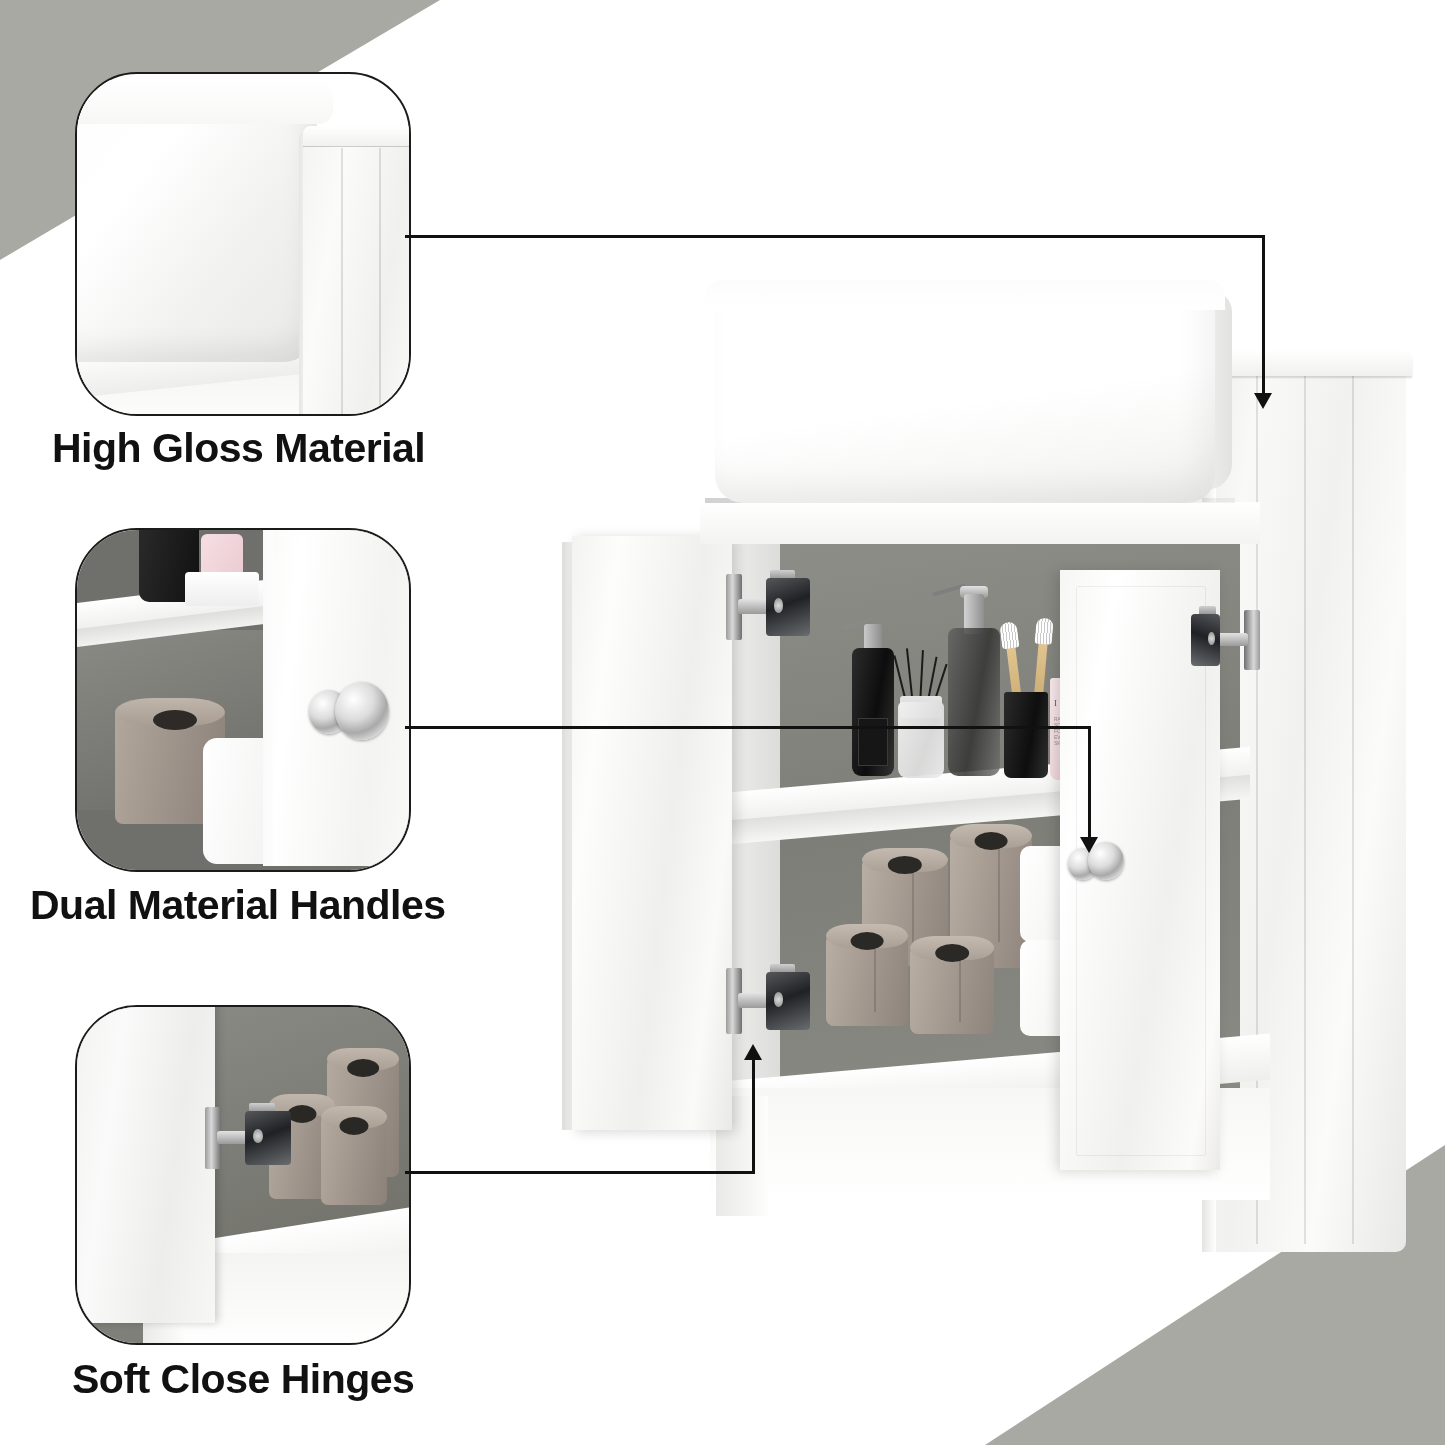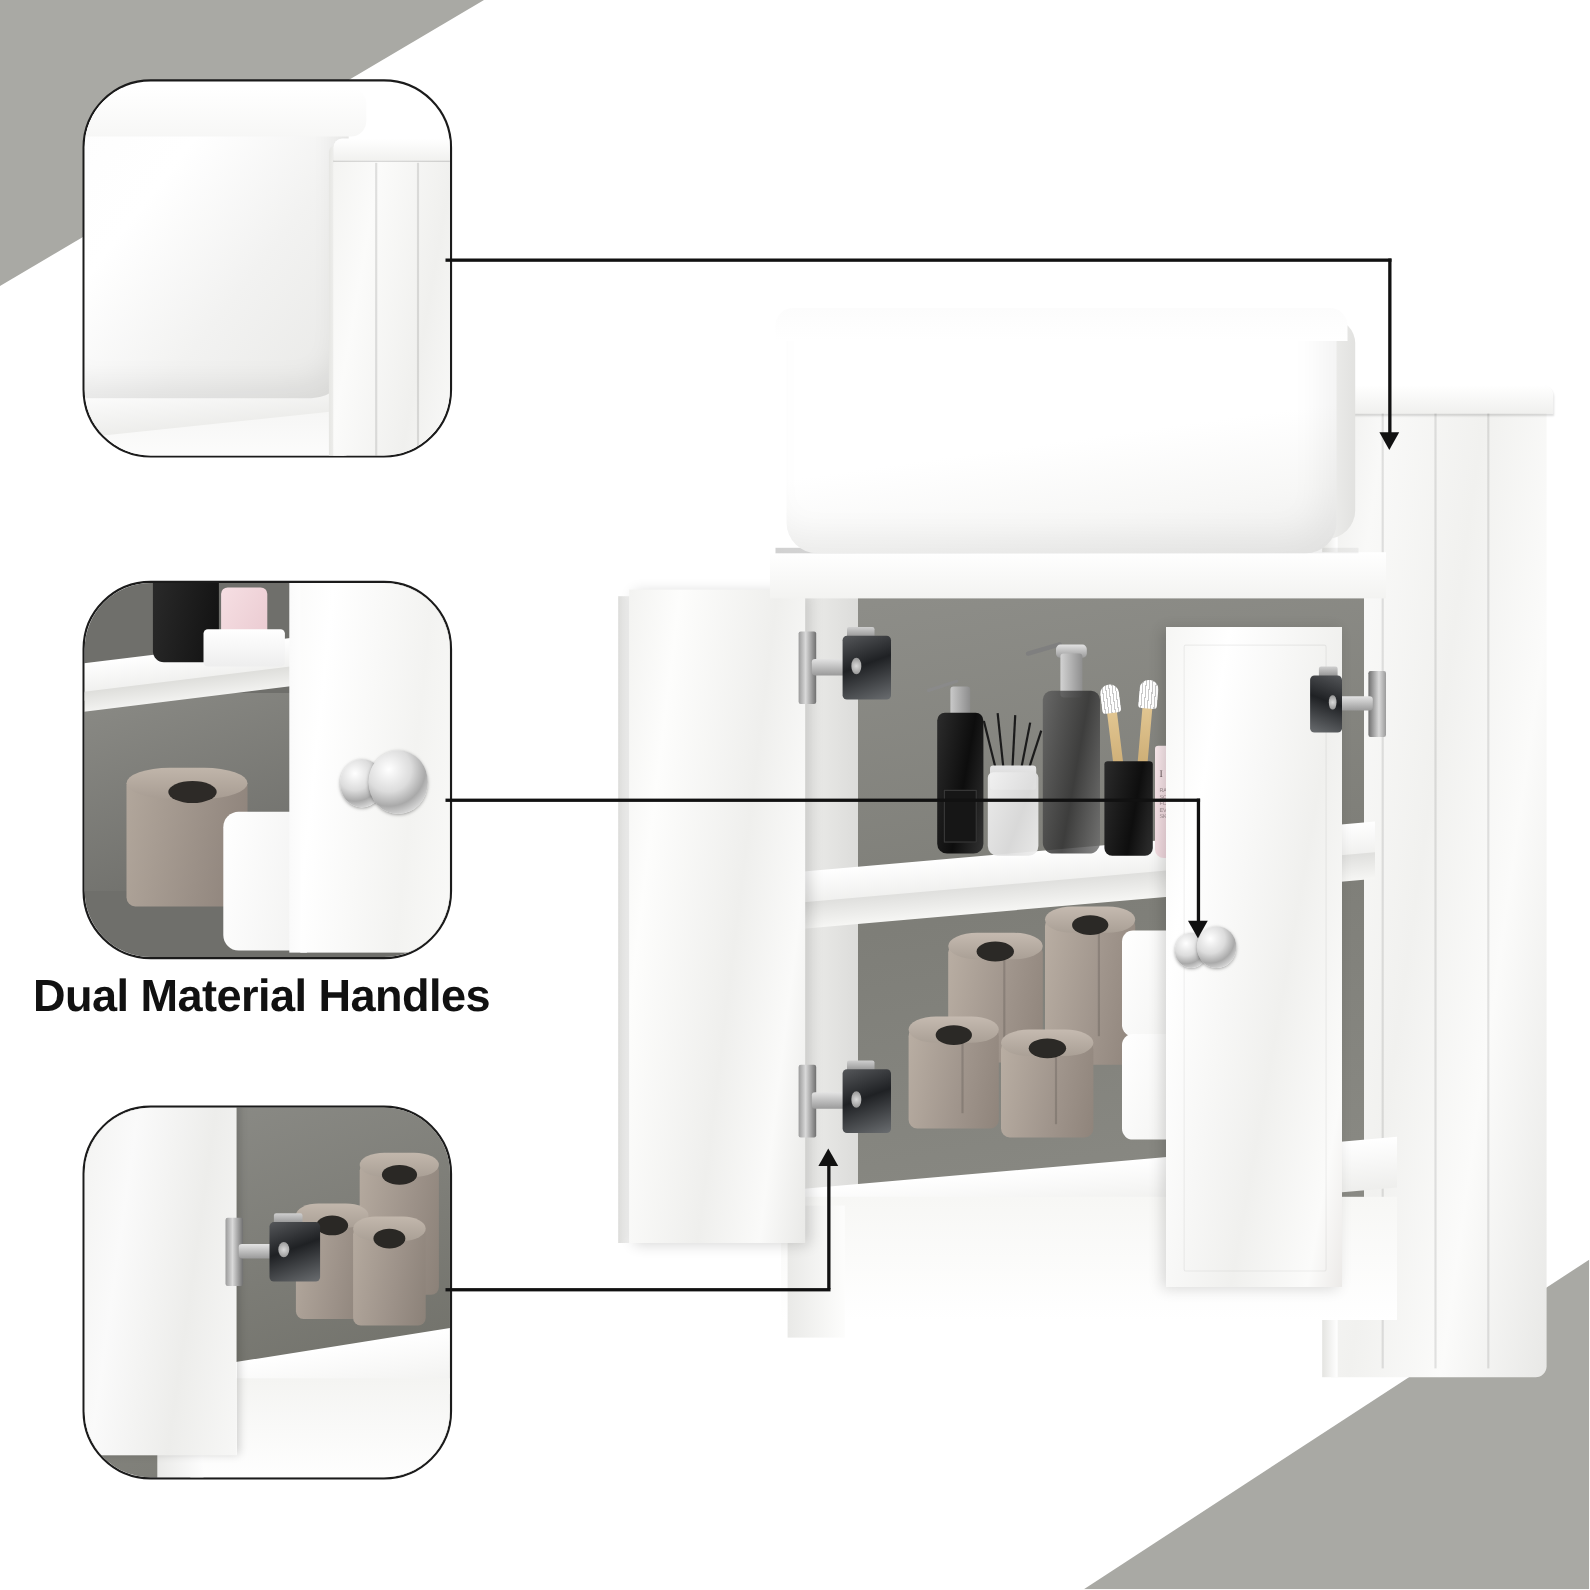--- a/index.html
+++ b/index.html
@@ -341,20 +341,21 @@
       <div class="c1-sink"></div>
       <div class="c1-sinktop"></div>
       <div class="c1-edge"></div>
       <div class="c1-panel">
         <div class="c1-groove" style="left:38px;"></div>
         <div class="c1-groove" style="left:76px;"></div>
 
       </div>
     </div>
   </div>
+  <div class="caption" style="left:52px;top:425px;">High Gloss Material</div>
 
   <div class="callout" style="left:75px;top:528px;width:332px;height:340px;">
     <div class="scene">
       <div class="c2-bg"></div>
       <div class="c2-cavity"></div>
       <div class="c2-roll"></div>
       <div class="c2-rolltop"></div>
       <div class="c2-rollhole"></div>
       <div class="c2-bin"></div>
       <div class="c2-shelf"></div>
@@ -393,20 +394,21 @@
       <div class="c3-kick"></div>
       <div class="c3-door"></div>
       <div class="hinge" style="left:128px;top:100px;width:88px;height:62px;">
         <div class="plate"></div>
           <div class="arm"></div>
           <div class="tab"></div>
           <div class="cup"></div>
       </div>
     </div>
   </div>
+  <div class="caption" style="left:72px;top:1356px;">Soft Close Hinges</div>
 
   <div class="conn conn-h" style="left:405px;top:235px;width:860px;"></div>
   <div class="conn conn-v" style="left:1262px;top:235px;height:160px;"></div>
   <div class="arrow-down" style="left:1254px;top:393px;"></div>
 
   <div class="conn conn-h" style="left:405px;top:726px;width:686px;"></div>
   <div class="conn conn-v" style="left:1088px;top:726px;height:113px;"></div>
   <div class="arrow-down" style="left:1080px;top:837px;"></div>
 
   <div class="conn conn-h" style="left:405px;top:1171px;width:350px;"></div>

